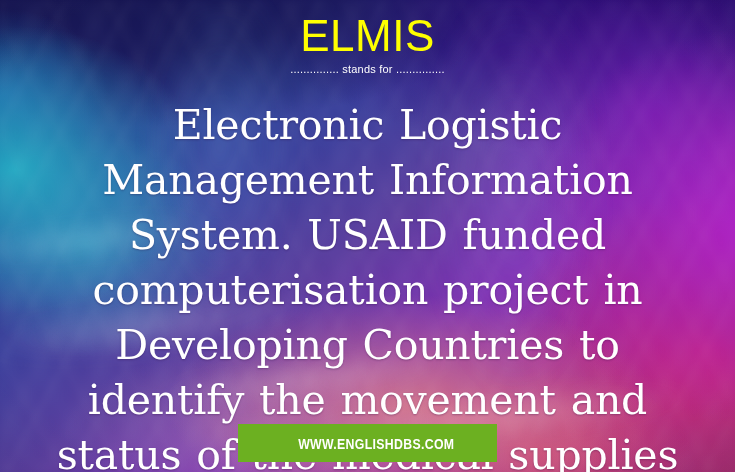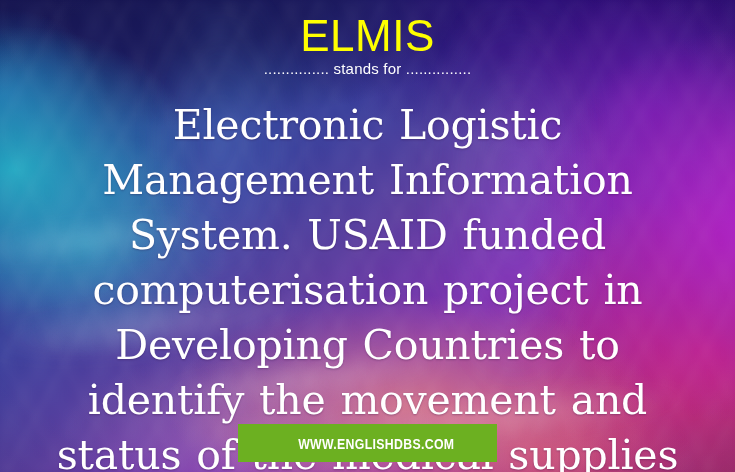--- a/index.html
+++ b/index.html
@@ -127,21 +127,21 @@
     letter-spacing: 0.5px;
     font-family: "Liberation Sans", sans-serif;
   }
 
   .subtitle {
     position: absolute;
     top: 59px;
     left: 0;
     right: 0;
     text-align: center;
-    font-size: 15px;
+    font-size: 11px;
     line-height: 20px;
     color: #ffffff;
     font-family: "Liberation Sans", sans-serif;
     letter-spacing: 0.2px;
   }
 
   .definition {
     position: absolute;
     top: 98px;
     left: 40px;

